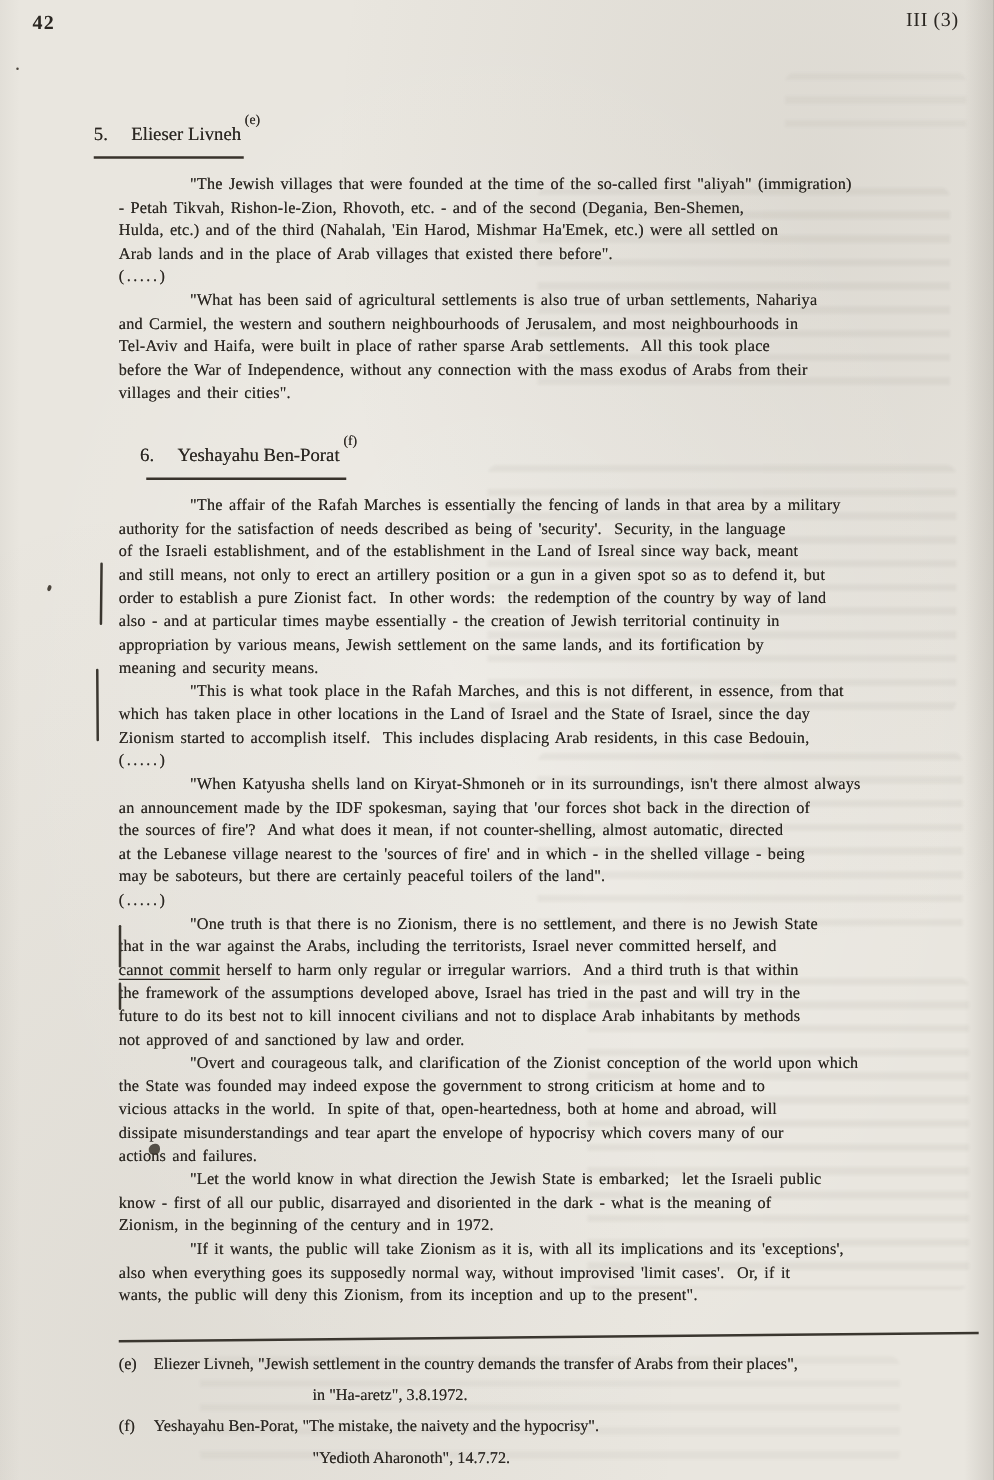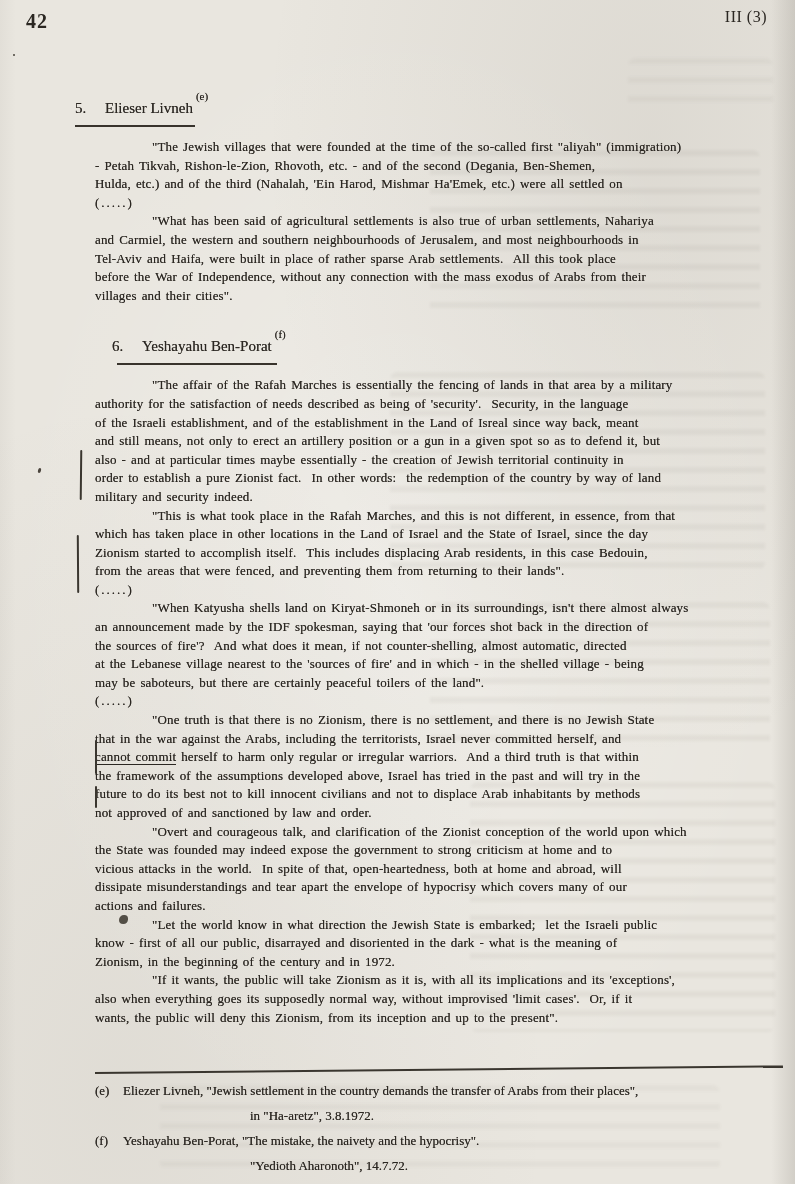--- a/index.html
+++ b/index.html
@@ -20,21 +20,21 @@
     position:absolute; filter:blur(1.4px); opacity:.45; border-radius:8px;
     background:repeating-linear-gradient(180deg, rgba(104,98,86,.15) 0 6px, transparent 6px 19px);
   }
   .g1{top:150px;left:430px;width:330px;height:168px;}
   .g2{top:372px;left:390px;width:375px;height:198px;}
   .g3{top:602px;left:430px;width:340px;height:150px;}
   .g4{top:782px;left:470px;width:305px;height:250px;}
   .g5{top:1085px;left:160px;width:560px;height:86px;opacity:.35;}
   .g6{top:58px;left:628px;width:145px;height:55px;opacity:.35;}
 
-  .page-num { position:absolute; top:10px; left:26px; font-size:20px; font-weight:bold; letter-spacing:1px; }
+  .page-num { position:absolute; top:10px; left:26px; font-size:16px; font-weight:bold; letter-spacing:1px; }
   .corner   { position:absolute; top:8px; right:28px; font-size:16px; letter-spacing:.5px; }
 
   .doc-body {
     position:absolute; top:0; left:0; width:793px; box-sizing:border-box;
     padding:93px 26px 0 95px; font-size:13px;
     text-shadow:0 0 .4px rgba(43,39,34,.75);
   }
   .heading { margin:0 0 0 -20px; }
   .heading.second { margin-top:26px;margin-left:17px; }
   .h-text { font-size:15px; line-height:20px; white-space:pre; }
@@ -83,47 +83,48 @@
 
   <div class="doc-body">
       <div class="heading">
         <div class="h-text"><span class="h-num">5.</span><span class="h-name">Elieser Livneh<sup class="h-sup">(e)</sup></span></div>
         <div class="h-rule"></div>
       </div>
       <div class="para">
         <div class="line first">"The Jewish villages that were founded at the time of the so-called first "aliyah" (immigration)</div>
         <div class="line">- Petah Tikvah, Rishon-le-Zion, Rhovoth, etc. - and of the second (Degania, Ben-Shemen,</div>
         <div class="line">Hulda, etc.) and of the third (Nahalah, 'Ein Harod, Mishmar Ha'Emek, etc.) were all settled on</div>
+        <div class="line">Arab lands and in the place of Arab villages that existed there before".</div>
       </div>
       <div class="dots">(.....)</div>
       <div class="para">
         <div class="line first">"What has been said of agricultural settlements is also true of urban settlements, Nahariya</div>
         <div class="line">and Carmiel, the western and southern neighbourhoods of Jerusalem, and most neighbourhoods in</div>
         <div class="line">Tel-Aviv and Haifa, were built in place of rather sparse Arab settlements.  All this took place</div>
         <div class="line">before the War of Independence, without any connection with the mass exodus of Arabs from their</div>
         <div class="line">villages and their cities".</div>
       </div>
       <div class="heading second">
         <div class="h-text"><span class="h-num">6.</span><span class="h-name">Yeshayahu Ben-Porat<sup class="h-sup">(f)</sup></span></div>
         <div class="h-rule"></div>
       </div>
       <div class="para">
         <div class="line first">"The affair of the Rafah Marches is essentially the fencing of lands in that area by a military</div>
         <div class="line">authority for the satisfaction of needs described as being of 'security'.  Security, in the language</div>
         <div class="line">of the Israeli establishment, and of the establishment in the Land of Isreal since way back, meant</div>
         <div class="line">and still means, not only to erect an artillery position or a gun in a given spot so as to defend it, but</div>
+        <div class="line">order to establish a pure Zionist fact.  In other words:  the redemption of the country by way of land</div>
         <div class="line">also - and at particular times maybe essentially - the creation of Jewish territorial continuity in</div>
-        <div class="line">order to establish a pure Zionist fact.  In other words:  the redemption of the country by way of land</div>
-        <div class="line">military and security indeed.</div>
+        <div class="line">appropriation by various means, Jewish settlement on the same lands, and its fortification by</div>
+        <div class="line">meaning and security means.</div>
       </div>
       <div class="para">
         <div class="line first">"This is what took place in the Rafah Marches, and this is not different, in essence, from that</div>
         <div class="line">which has taken place in other locations in the Land of Israel and the State of Israel, since the day</div>
         <div class="line">Zionism started to accomplish itself.  This includes displacing Arab residents, in this case Bedouin,</div>
-        <div class="line">from the areas that were fenced, and preventing them from returning to their lands".</div>
       </div>
       <div class="dots">(.....)</div>
       <div class="para">
         <div class="line first">"When Katyusha shells land on Kiryat-Shmoneh or in its surroundings, isn't there almost always</div>
         <div class="line">an announcement made by the IDF spokesman, saying that 'our forces shot back in the direction of</div>
         <div class="line">the sources of fire'?  And what does it mean, if not counter-shelling, almost automatic, directed</div>
         <div class="line">at the Lebanese village nearest to the 'sources of fire' and in which - in the shelled village - being</div>
         <div class="line">may be saboteurs, but there are certainly peaceful toilers of the land".</div>
       </div>
       <div class="dots">(.....)</div>

